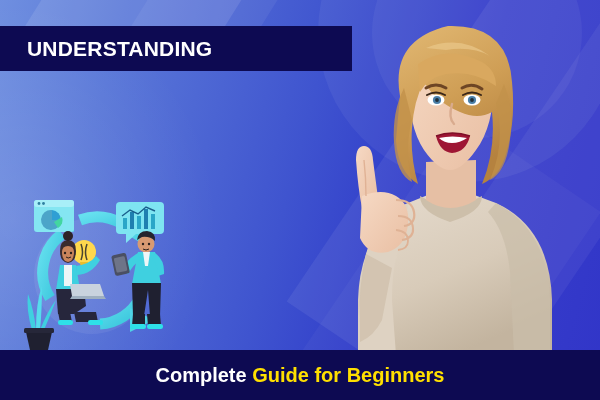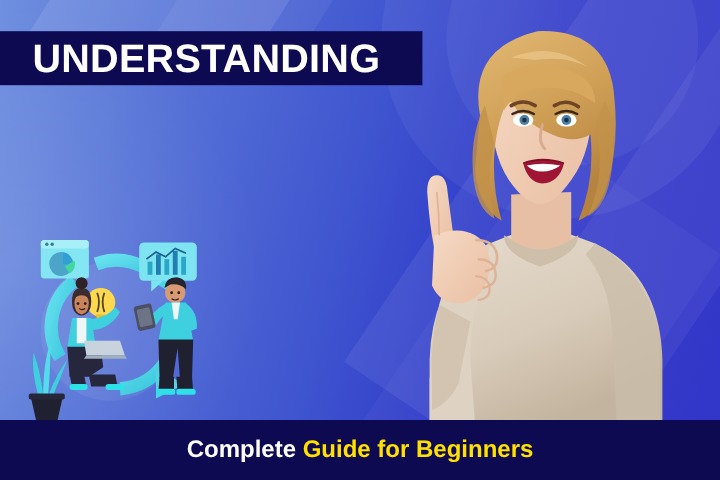--- a/index.html
+++ b/index.html
@@ -74,21 +74,21 @@
   .title-bar {
     position: absolute;
     left: 0; top: 26px;
     width: 352px; height: 45px;
     background: #0d0a52;
     display: flex;
     align-items: center;
   }
   .title-bar .txt {
     color: #ffffff;
-    font-size: 33px;
+    font-size: 21px;
     font-weight: bold;
     letter-spacing: 0.2px;
     padding-left: 27px;
     white-space: nowrap;
     font-family: "Liberation Sans", sans-serif;
     text-align: right;
   }
   .subtitle {
     position: absolute;
     left: 27px; top: 76px;

